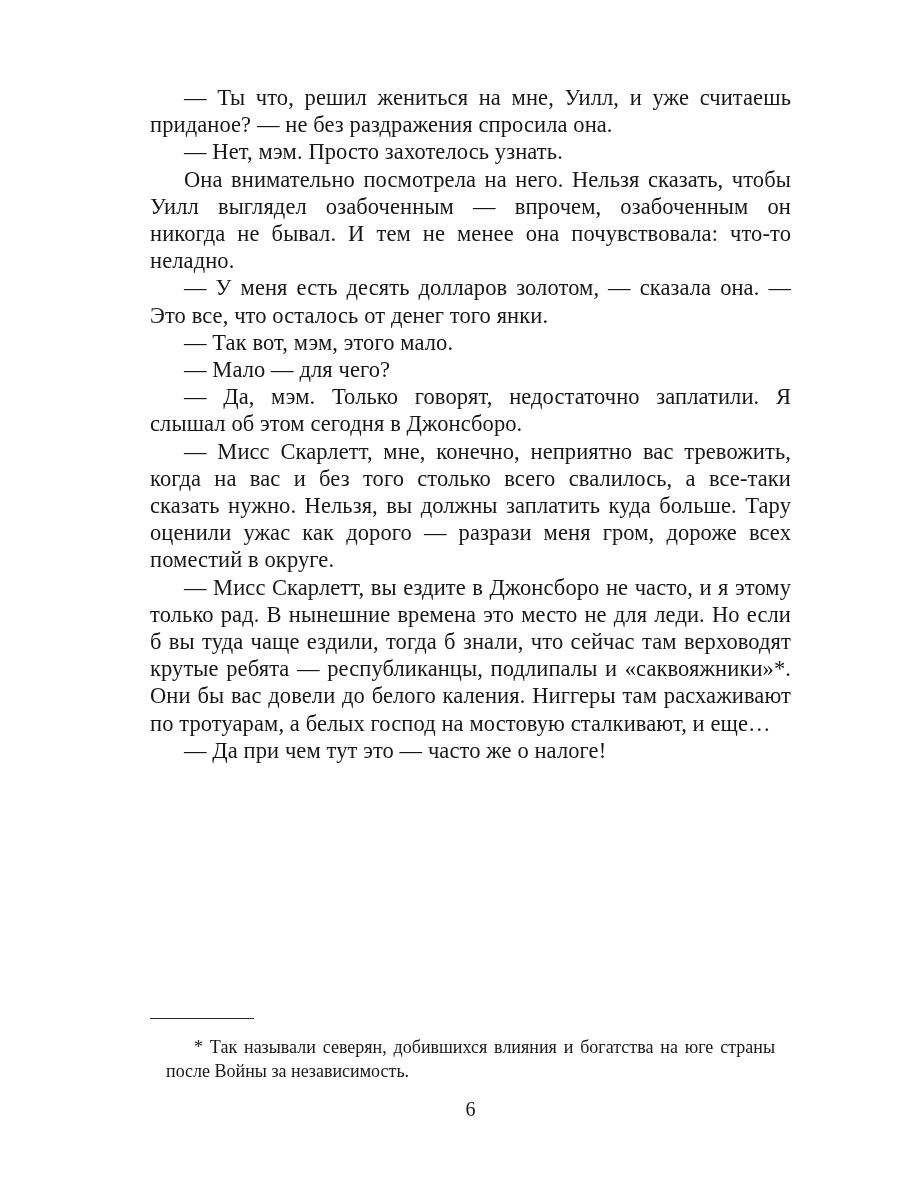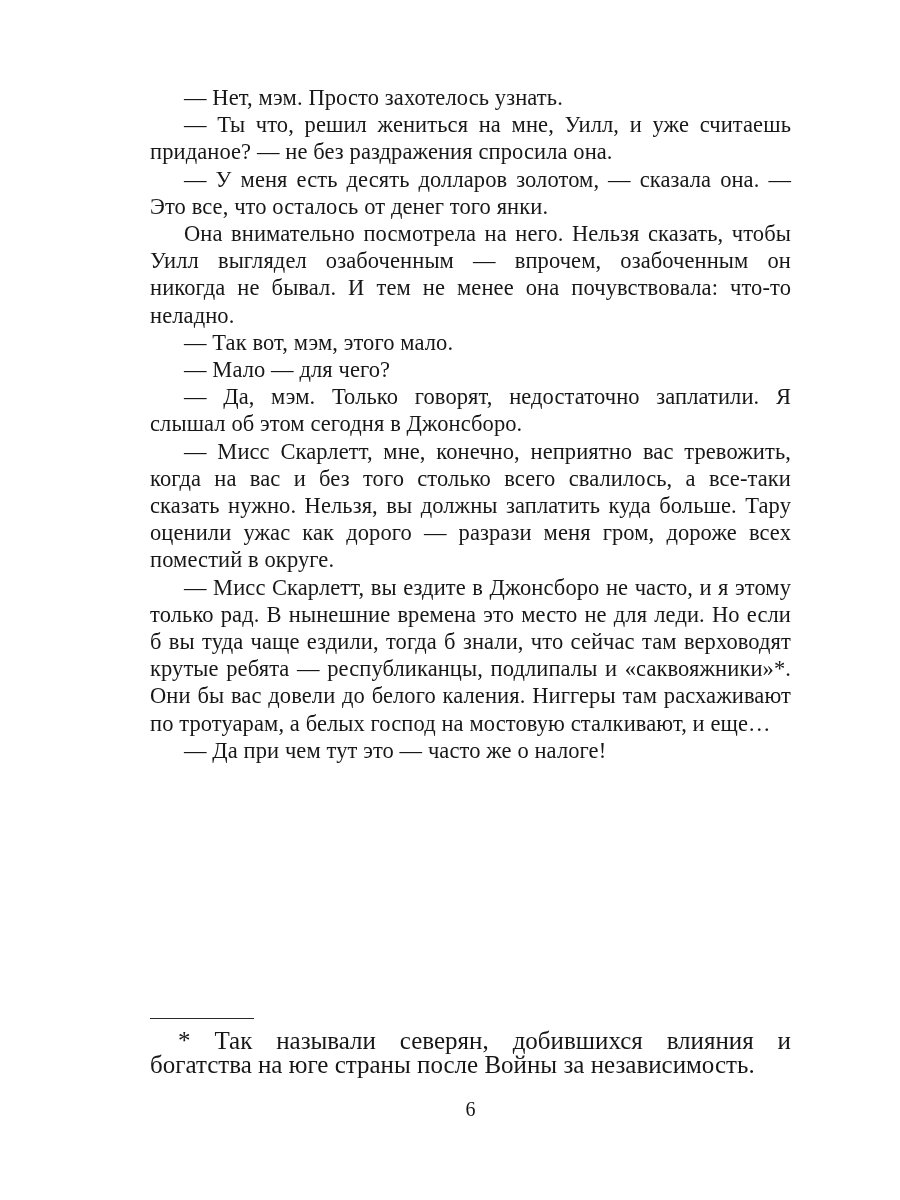--- a/index.html
+++ b/index.html
@@ -37,45 +37,45 @@
     top: 1018px;
     width: 641px;
   }
   .footnote-rule {
     width: 104px;
     height: 0;
     border-top: 1.5px solid #2a2a2a;
     margin-bottom: 10px;
   }
   .footnote-text {
-    margin: 0;
-    font-size: 25px;
+    margin: 16px;
+    font-size: 18px;
     line-height: 24px;
     text-align: justify;
     text-indent: 28px;
   }
   .page-number {
     position: absolute;
     left: 150px;
     top: 1098px;
     width: 641px;
     text-align: center;
     font-size: 20px;
   }
 </style>
 </head>
 <body>
 
 <div class="page">
 
   <div class="text-block">
+    <p>— Ты что, решил жениться на мне, Уилл, и уже считаешь приданое? — не без раздражения спросила она.</p>
     <p>— Нет, мэм. Просто захотелось узнать.</p>
-    <p>— Ты что, решил жениться на мне, Уилл, и уже считаешь приданое? — не без раздражения спросила она.</p>
+    <p>Она внимательно посмотрела на него. Нельзя сказать, чтобы Уилл выглядел озабоченным — впрочем, озабоченным он никогда не бывал. И тем не менее она почувствовала: что-то неладно.</p>
     <p>— У меня есть десять долларов золотом, — сказала она. — Это все, что осталось от денег того янки.</p>
-    <p>Она внимательно посмотрела на него. Нельзя сказать, чтобы Уилл выглядел озабоченным — впрочем, озабоченным он никогда не бывал. И тем не менее она почувствовала: что-то неладно.</p>
     <p>— Так вот, мэм, этого мало.</p>
     <p>— Мало — для чего?</p>
     <p>— Да, мэм. Только говорят, недостаточно заплатили. Я слышал об этом сегодня в Джонсборо.</p>
     <p>— Мисс Скарлетт, мне, конечно, неприятно вас тревожить, когда на вас и без того столько всего свалилось, а все-таки сказать нужно. Нельзя, вы должны заплатить куда больше. Тару оценили ужас как дорого — разрази меня гром, дороже всех поместий в округе.</p>
     <p>— Мисс Скарлетт, вы ездите в Джонсборо не часто, и я этому только рад. В нынешние времена это место не для леди. Но если б вы туда чаще ездили, тогда б знали, что сейчас там верховодят крутые ребята — республиканцы, подлипалы и «саквояжники»*. Они бы вас довели до белого каления. Ниггеры там расхаживают по тротуарам, а белых господ на мостовую сталкивают, и еще…</p>
     <p>— Да при чем тут это — часто же о налоге!</p>
   </div>
 
   <div class="footnote">
     <div class="footnote-rule"></div>

